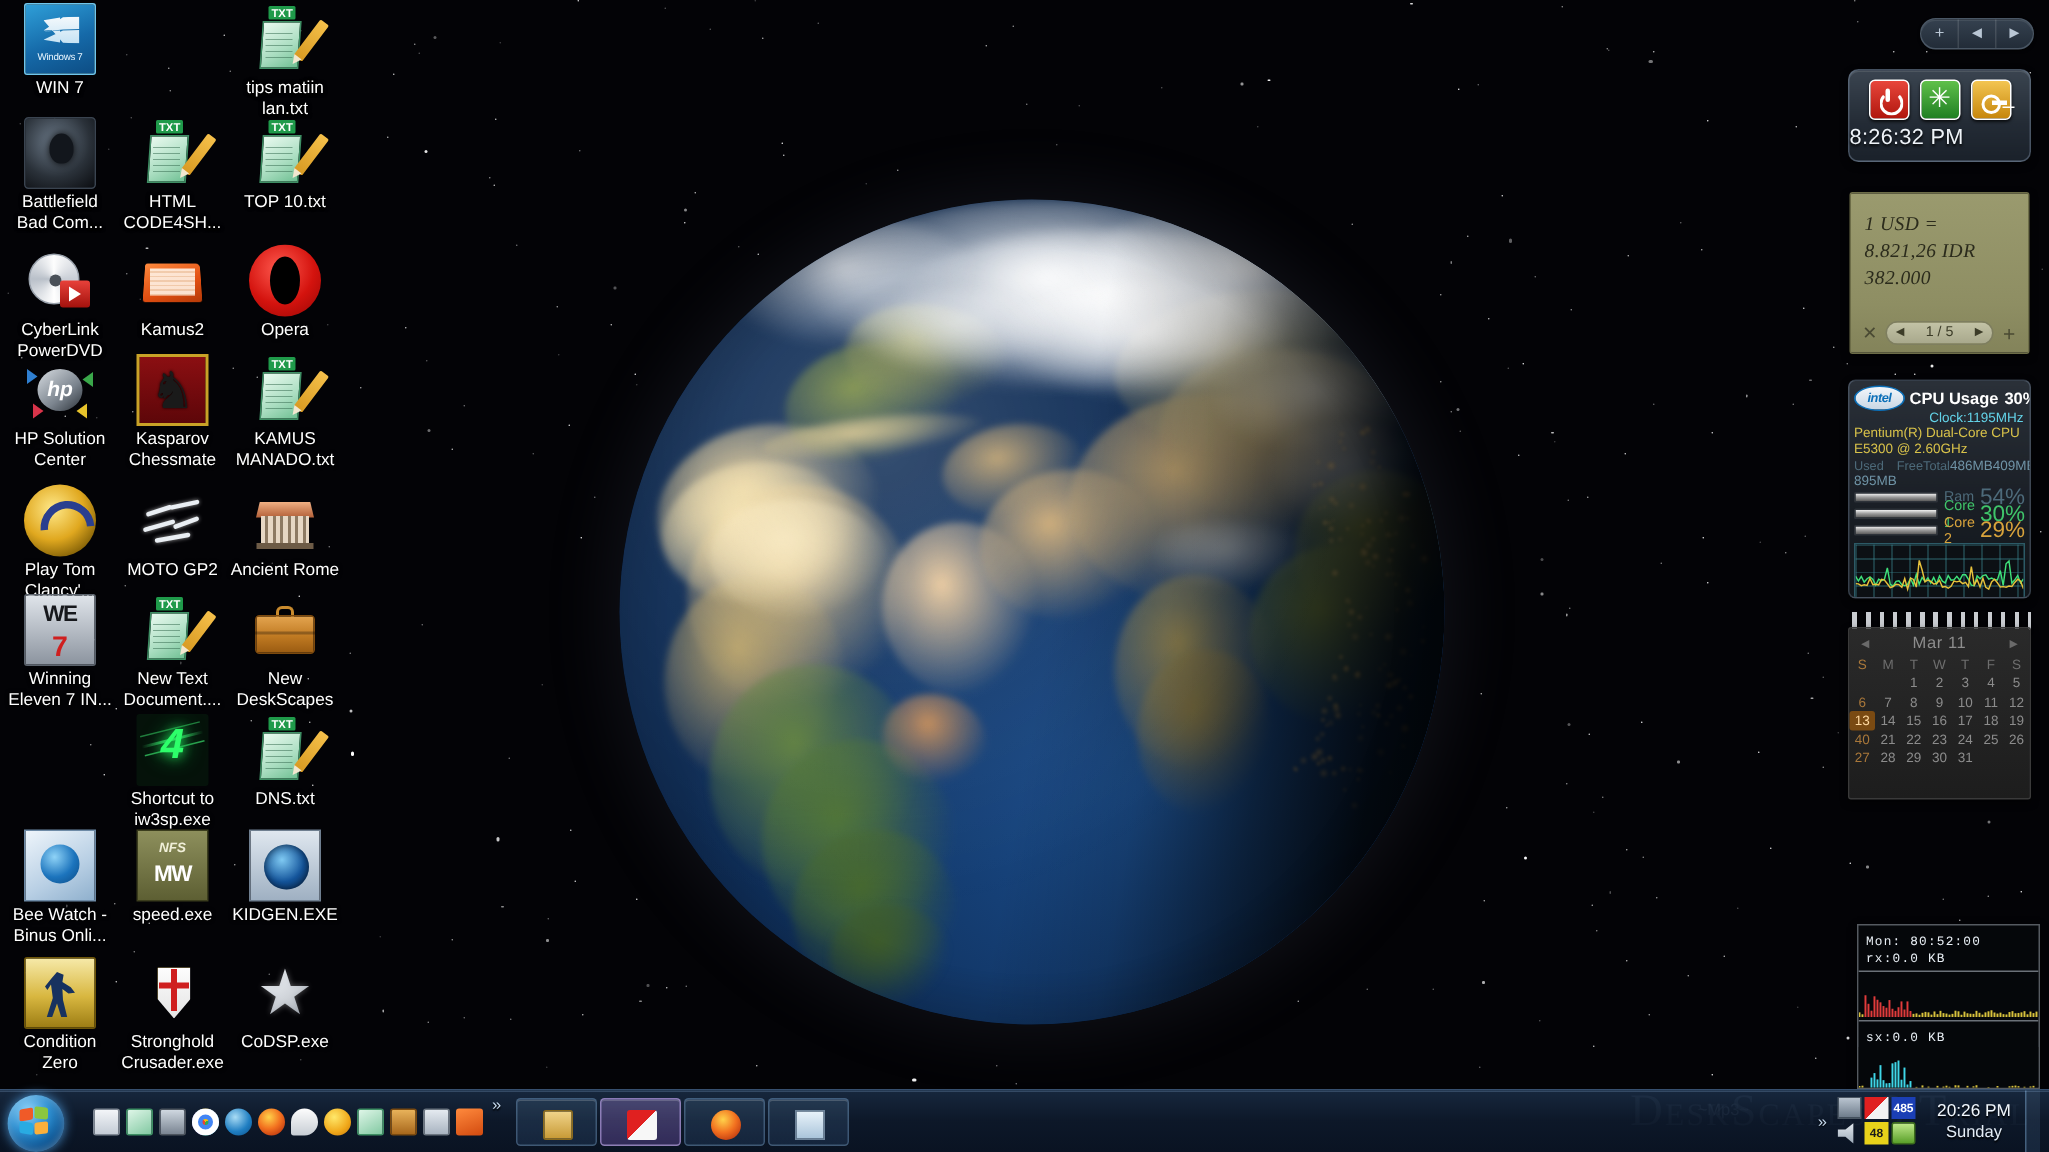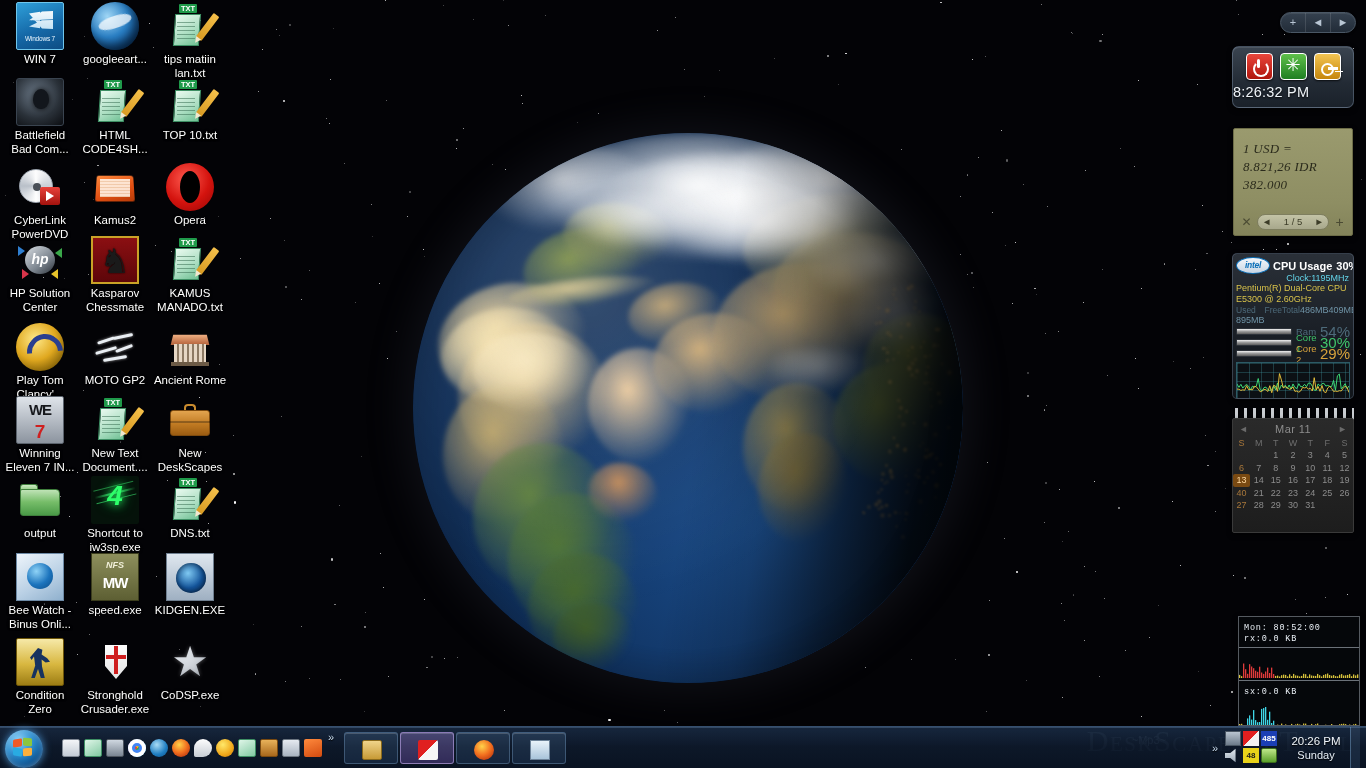--- a/index.html
+++ b/index.html
@@ -891,24 +891,20 @@
       <div id="sphere-shade"></div>
     </div>
   </div>
 </div>
 
 <div id="icon-grid">
     <div class="dicon" style="left:3px;top:2px">
       <div class="glyph ico-win7"></div>
       <div class="dlabel">WIN 7</div>
     </div>
-    <div class="dicon" style="left:78px;top:2px">
-      <div class="glyph ico-earth"></div>
-      <div class="dlabel">googleeart...</div>
-    </div>
     <div class="dicon" style="left:153px;top:2px">
       <div class="glyph ico-txt">
         <div class="pad"></div>
         <div class="lines"></div>
         <div class="pencil"></div>
         <div class="tag">TXT</div>
       </div>
       <div class="dlabel">tips matiin lan.txt</div>
     </div>
     <div class="dicon" style="left:3px;top:78px">
@@ -1009,27 +1005,20 @@
       </div>
       <div class="dlabel">New Text Document....</div>
     </div>
     <div class="dicon" style="left:153px;top:396px">
       <div class="glyph ico-case">
         <div class="hdl"></div>
         <div class="bd"></div>
         <div class="ln"></div>
       </div>
       <div class="dlabel">New DeskScapes</div>
-    </div>
-    <div class="dicon" style="left:3px;top:476px">
-      <div class="glyph ico-folder">
-        <div class="tb"></div>
-        <div class="f"></div>
-      </div>
-      <div class="dlabel">output</div>
     </div>
     <div class="dicon" style="left:78px;top:476px">
       <div class="glyph ico-iw3">
         <div class="slash"></div>
       </div>
       <div class="dlabel">Shortcut to iw3sp.exe</div>
     </div>
     <div class="dicon" style="left:153px;top:476px">
       <div class="glyph ico-txt">
         <div class="pad"></div>

